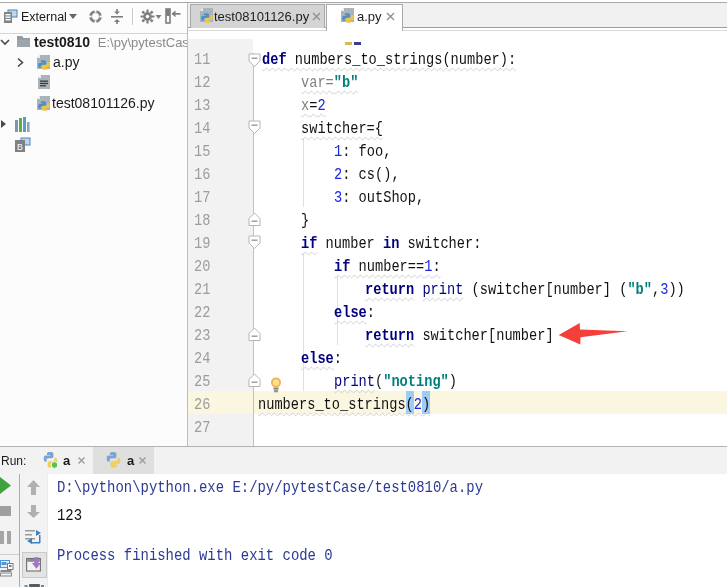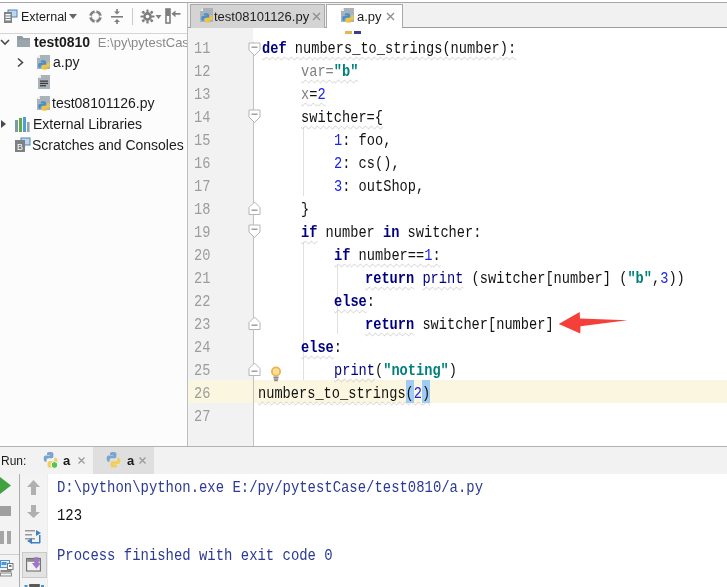--- a/index.html
+++ b/index.html
@@ -114,28 +114,26 @@
 
   <svg class="abs" style="left:0px;top:119px;" width="6" height="10">
       <polygon points="1,1 6,5 1,9" fill="#4a4a4a"></polygon>
     </svg>
   <svg class="abs" style="left:14px;top:117px;" width="17" height="15" viewBox="0 0 17 15">
     <rect x="1" y="3" width="3" height="12" fill="#7d98ac"></rect>
     <rect x="5" y="1" width="3" height="14" fill="#5fad3f"></rect>
     <rect x="9" y="0" width="3" height="15" fill="#4f9fd4"></rect>
     <rect x="13" y="5" width="2.6" height="10" fill="#92a4b0"></rect>
   </svg>
-  <div class="treerow" style="left:33px;top:114px;">External Libraries</div>
 
   <svg class="abs" style="left:14px;top:137px;" width="17" height="16" viewBox="0 0 17 16">
     <rect x="7" y="1" width="9" height="7" fill="#bcd6ef" stroke="#4d83b8" stroke-width="1"></rect>
     <rect x="1" y="3" width="10" height="12" fill="#7d8184"></rect>
     <text x="3" y="12.5" font-size="9" fill="#fff" font-family="Liberation Sans">B</text>
   </svg>
-  <div class="treerow" style="left:32px;top:135px;">Scratches and Consoles</div>
 </div>
 
 <svg width="0" height="0" style="position:absolute;">
   <defs>
   <g id="pyfile">
     <path d="M4,1 L14,1 L14,15 L1,15 L1,4 Z" fill="#aab3ba"></path>
     <path d="M1,4 L4,4 L4,1 Z" fill="#eef1f3"></path>
     <path d="M7.2,6.2 c-2.6,0 -2.4,1.1 -2.4,1.1 l0,1.2 2.5,0 0,0.4 -3.4,0 c0,0 -1.7,-0.2 -1.7,2.4 0,2.7 1.5,2.6 1.5,2.6 l0.9,0 0,-1.2 c0,0 0,-1.5 1.5,-1.5 l2.5,0 c0,0 1.4,0 1.4,-1.3 l0,-2.3 c0,0 0.2,-1.4 -2.8,-1.4 z" fill="#4a8fc8"></path>
     <path d="M8.8,15.8 c2.6,0 2.4,-1.1 2.4,-1.1 l0,-1.2 -2.5,0 0,-0.4 3.4,0 c0,0 1.7,0.2 1.7,-2.4 0,-2.7 -1.5,-2.6 -1.5,-2.6 l-0.9,0 0,1.2 c0,0 0,1.5 -1.5,1.5 l-2.5,0 c0,0 -1.4,0 -1.4,1.3 l0,2.3 c0,0 -0.2,1.4 2.8,1.4 z" fill="#f2c63c"></path>
   </g>
@@ -159,21 +157,21 @@
 
 <div class="abs" style="left:326px;top:4px;width:77px;height:27px;background:#ffffff;border:1px solid #a9a9a9;border-bottom:none;box-sizing:border-box;"></div>
 <svg class="abs" style="left:340px;top:7px;" width="15" height="16" viewBox="0 0 15 16">
     <use href="#pyfile"></use>
   </svg>
 <div class="abs" style="left:357px;top:9px;font-size:13px;color:#1e1e1e;">a.py</div>
 <svg class="abs" style="left:385px;top:11px;" width="11" height="11">
     <path d="M2,2 L9,9 M9,2 L2,9" stroke="#8f8f8f" stroke-width="1.4"></path>
   </svg>
 
-<div id="editor" class="abs" style="left:188px;top:28px;width:539px;height:418px;background:#fff;overflow:hidden;">
+<div id="editor" class="abs" style="left:188px;top:39px;width:539px;height:418px;background:#fff;overflow:hidden;">
 
   <div class="abs" style="left:0;top:0;width:65px;height:418px;background:#f2f2f2;"></div>
 
   <div class="abs" style="left:0;top:352px;width:539px;height:23px;background:#faf6df;"></div>
 
   <div class="abs" style="left:65px;top:14px;width:1px;height:404px;background:#c2c2c2;"></div>
 
   <div class="abs" style="left:157px;top:3px;width:7px;height:3px;background:#ddb94e;"></div>
   <div class="abs" style="left:166px;top:3px;width:7px;height:3px;background:#3c3c96;"></div>
 

